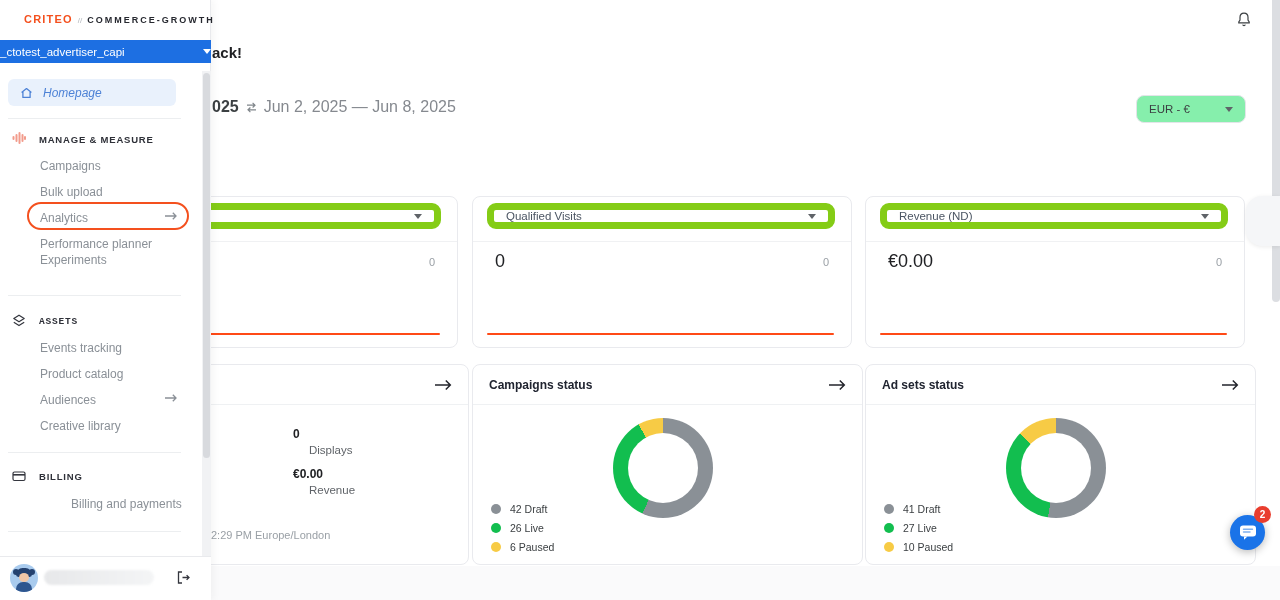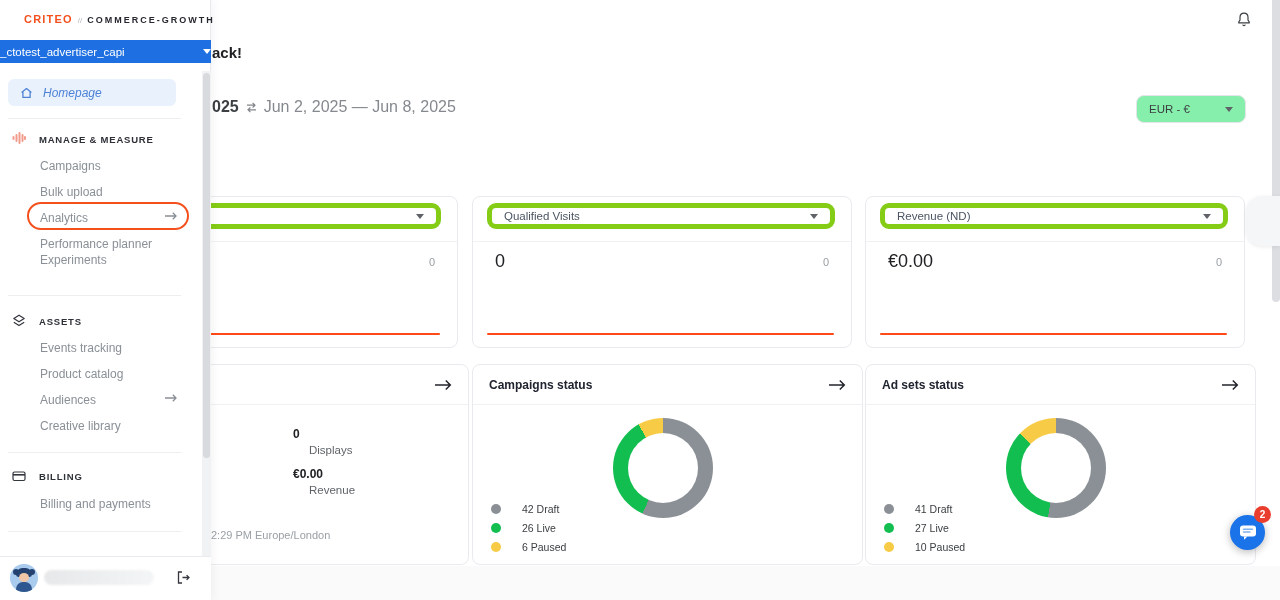--- a/index.html
+++ b/index.html
@@ -13,36 +13,36 @@
   .date-bold { color:#3C4043; font-weight:700; }
   .date-gray { color:#85898F; }
   .bell { position:absolute; left:1236px; top:11px; width:16px; height:17px; cursor:pointer; }
   .currency { position:absolute; left:1136px; top:95px; width:110px; height:28px; border:1px solid #E3E5E9; border-radius:8px; background:#86efac; display:flex; align-items:center; padding:0 12px; font-size:11.5px; color:#3C4043; cursor:pointer; }
   .caret { width:0; height:0; border-left:4px solid transparent; border-right:4px solid transparent; border-top:5px solid #5F6368; margin-left:auto; }
   .caret.white { border-top-color:#fff; }
 
   
   .metric-card { position:absolute; top:196px; height:152px; width:380px; background:#fff; border:1px solid #E9EAEE; border-radius:8px; }
   .m1{left:78px} .m2{left:472px} .m3{left:865px}
-  .metric-select { position:absolute; left:14px; right:16px; top:6px; height:26px; border:5px solid #84cc16; border-radius:9px; display:flex; align-items:center; padding:0 12px; font-size:11.5px; color:#4B5563; background:#fff; cursor:pointer; }
+  .metric-select { position:absolute; left:14px; right:16px; top:6px; height:26px; border:7px solid #84cc16; border-radius:9px; display:flex; align-items:center; padding:0 12px; font-size:11.5px; color:#4B5563; background:#fff; cursor:pointer; }
   .metric-divider { position:absolute; left:0; right:0; top:44px; border-top:1px solid #F0F1F3; }
   .metric-big { position:absolute; left:22px; top:54px; font-size:18px; color:#202124; }
   .metric-side { position:absolute; right:22px; top:59px; font-size:11px; color:#9AA0A6; }
   .flatline { position:absolute; left:14px; right:17px; top:136px; height:2px; background:#FF4A17; border-radius:1px; }
 
   
   .status-card { position:absolute; top:364px; height:201px; width:391px; background:#fff; border:1px solid #E9EAEE; border-radius:8px; }
   .s1{left:78px} .s2{left:472px} .s3{left:865px}
   .status-header { position:absolute; left:0; right:0; top:0; height:40px; border-bottom:1px solid #EFF1F3; display:flex; align-items:center; padding:0 16px; }
   .status-title { font-size:12px; font-weight:700; color:#202430; }
   .header-arrow { margin-left:auto; cursor:pointer; display:flex; }
   .donut { position:absolute; left:140px; top:53px; width:100px; height:100px; border-radius:50%; }
   .donut::after { content:""; position:absolute; left:15px; top:15px; width:70px; height:70px; background:#fff; border-radius:50%; }
   .legend { position:absolute; left:18px; top:138px; display:flex; flex-direction:column; gap:7px; }
-  .legend-row { display:flex; align-items:center; gap:21px; font-size:10.5px; color:#3C4043; }
+  .legend-row { display:flex; align-items:center; gap:9px; font-size:10.5px; color:#3C4043; }
   .dot { width:10px; height:10px; border-radius:50%; background:#ccc; }
   .snap-stats { position:absolute; left:214px; top:62px; }
   .snap-stat { margin-bottom:11px; }
   .snap-value { font-size:12px; font-weight:700; color:#202124; }
   .snap-label { font-size:11.5px; color:#5F6368; margin-top:3px;margin-left:16px; }
   .snap-footer { position:absolute; left:132px; top:164px; font-size:11px; color:#9AA0A6; }
 
   
   .main-scroll-thumb { position:absolute; right:0; top:0; width:8px; height:302px; background:#DCDEE2; border-radius:0 0 4px 4px; }
   .float-pill { position:absolute; right:0; top:196px; width:34px; height:50px; background:#F5F6F8; border-radius:16px 0 0 16px; box-shadow:0 1px 4px rgba(0,0,0,0.08); z-index:5; }
@@ -274,21 +274,21 @@
     <div class="sb-arrow" style="top:211px;">
       <svg width="14" height="10" viewBox="0 0 14 10">
           <path d="M1 5h11M8.8 1.8 12 5 8.8 8.2" fill="none" stroke="#8A9097" stroke-width="1.3"></path>
         </svg>
     </div>
     <div class="sb-item" style="top:237px;">Performance planner</div>
     <div class="sb-item" style="top:253px;">Experiments</div>
 
     <div class="sb-divider" style="top:295px;"></div>
 
-    <div class="section-head" style="top:314px;">
+    <div class="section-head" style="top:314px;font-family:Liberation Mono, monospace;">
       <span style="display:flex;">
         <svg width="14" height="13" viewBox="0 0 14 13">
             <path d="M7 1.2 12.2 4.5 7 7.8 1.8 4.5z" fill="none" stroke="#34363E" stroke-width="1.2" stroke-linejoin="round"></path>
             <path d="M1.8 8.3 7 11.6l5.2-3.3" fill="none" stroke="#34363E" stroke-width="1.2" stroke-linejoin="round"></path>
           </svg>
       </span>
       <span>ASSETS</span>
     </div>
     <div class="sb-item" style="top:341px;">Events tracking</div>
     <div class="sb-item" style="top:367px;">Product catalog</div>
@@ -304,21 +304,21 @@
 
     <div class="section-head" style="top:470px;">
       <span style="display:flex;">
         <svg width="14" height="12" viewBox="0 0 14 12">
             <rect x="1" y="2" width="12" height="8.5" rx="1.5" fill="none" stroke="#34363E" stroke-width="1.2"></rect>
             <path d="M1 4.8h12" stroke="#34363E" stroke-width="1.6"></path>
           </svg>
       </span>
       <span>BILLING</span>
     </div>
-    <div class="sb-item" style="top:497px;">Billing and payments</div>
+    <div class="sb-item" style="top:497px;margin-left:31px;">Billing and payments</div>
 
     <div class="sb-divider" style="top:531px;"></div>
 
     <div class="sb-scroll-track"></div>
     <div class="sb-scroll-thumb"></div>
 
     <div class="user-row"></div>
     <div class="avatar">
       <div class="av-bun-l"></div>
       <div class="av-bun-r"></div>

